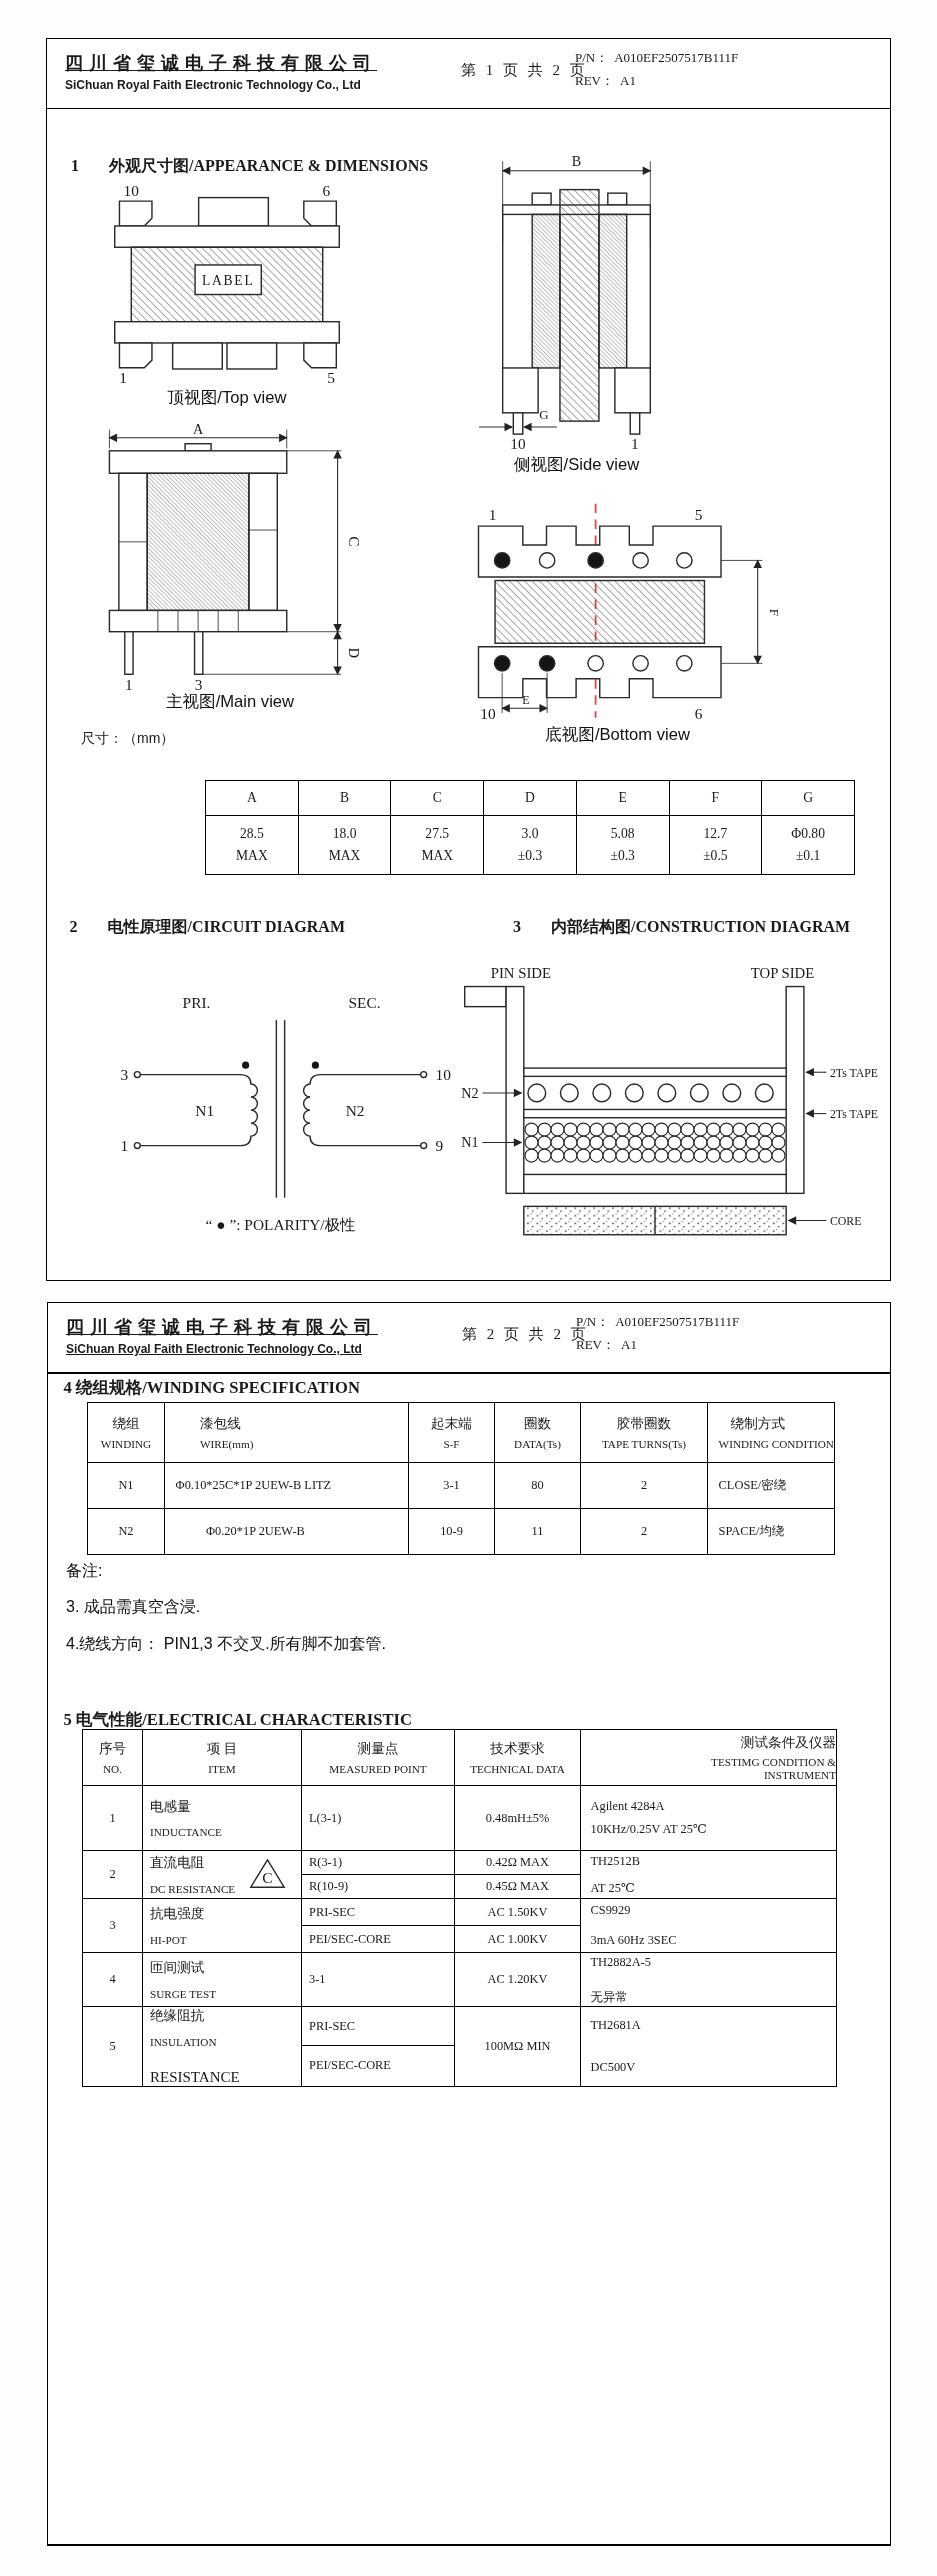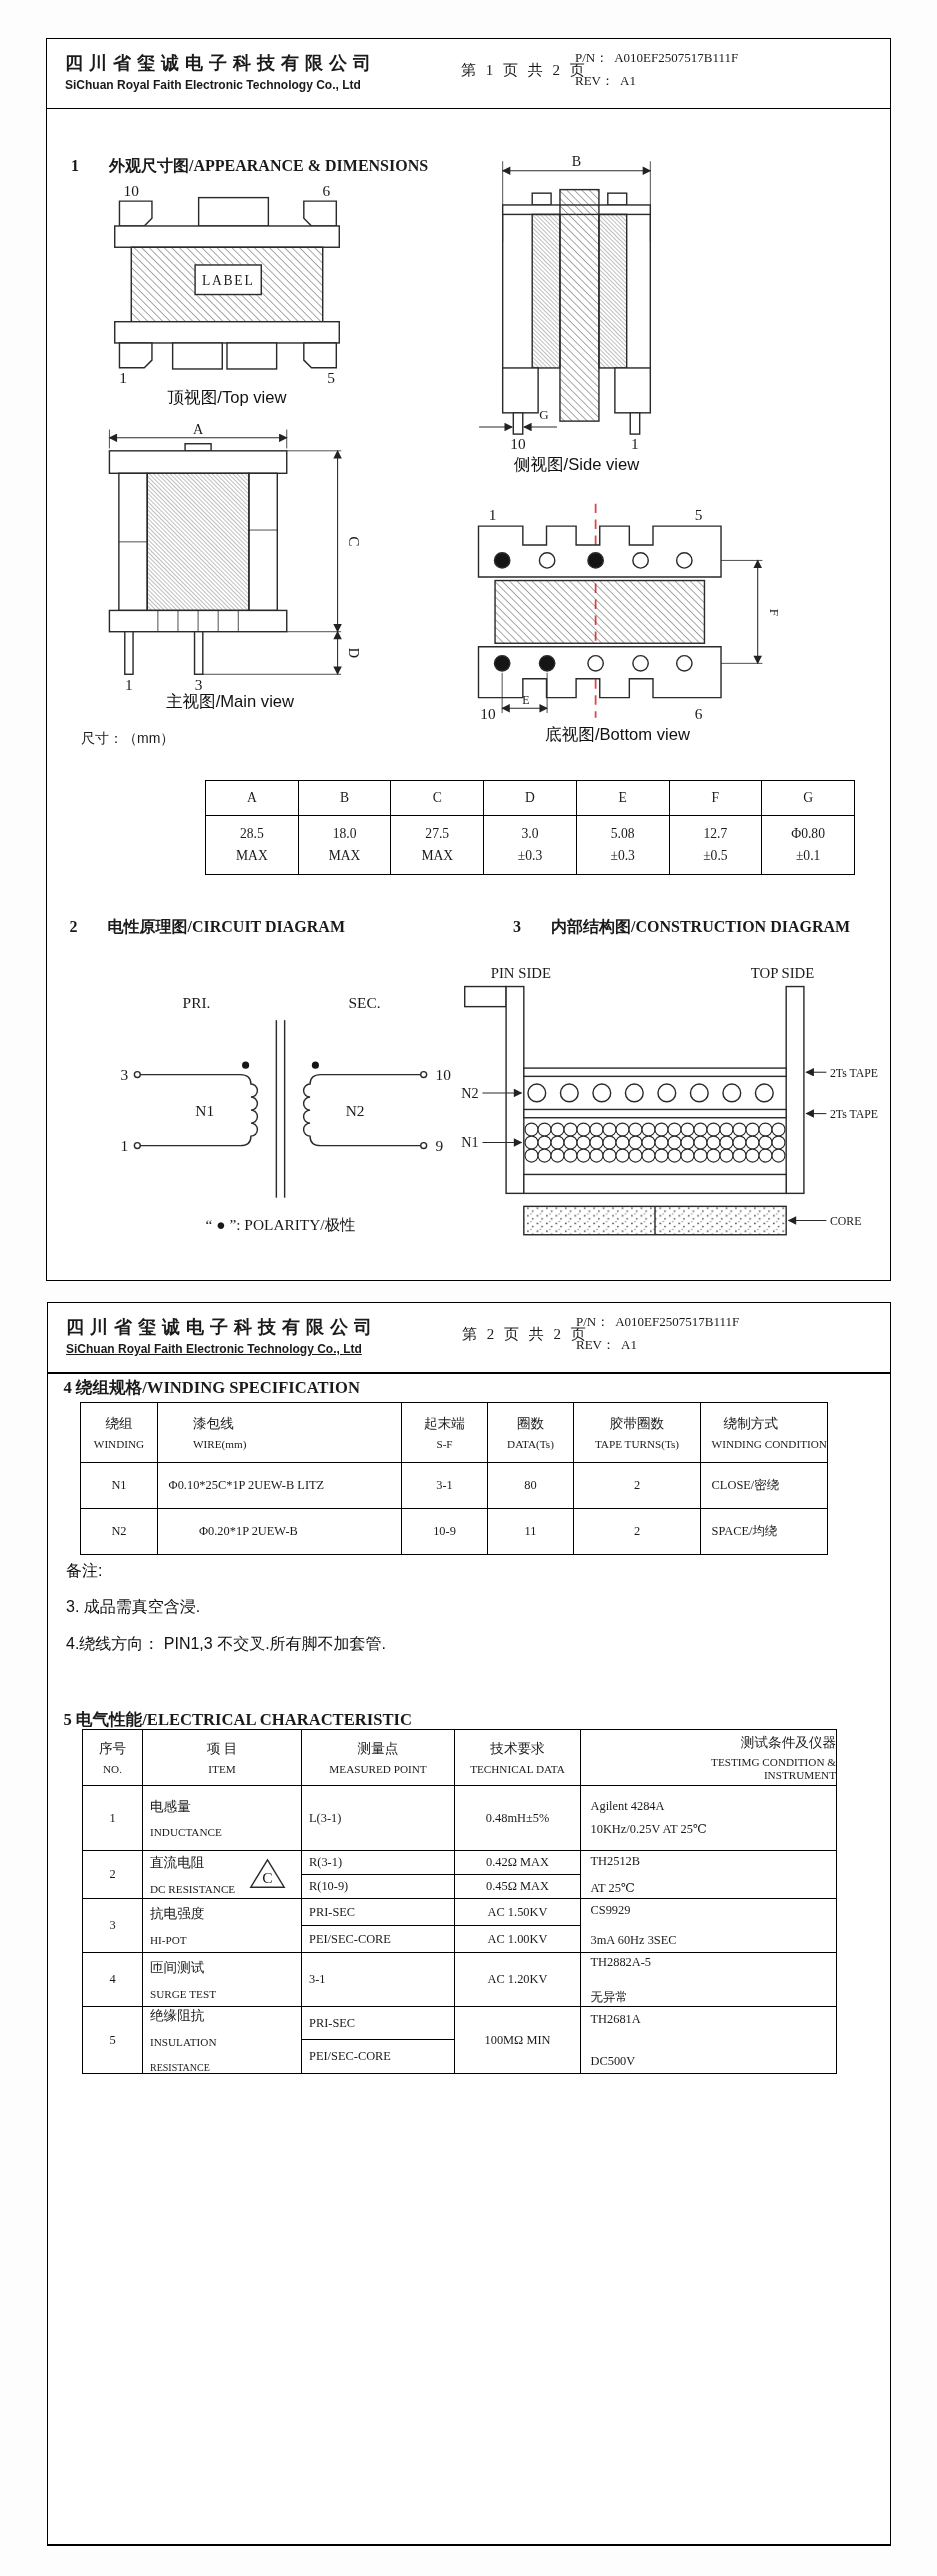--- a/index.html
+++ b/index.html
@@ -5,21 +5,21 @@
   html,body{margin:0;padding:0;}
   body{width:938px;height:2576px;position:relative;background:#fdfdfd;
        font-family:"Liberation Serif","DejaVu Serif",serif;color:#1a1a1a;}
   .f-sans{font-family:"Liberation Sans","DejaVu Sans",sans-serif;}
   .page{position:absolute;background:#ffffff;border:1.2px solid #000;}
   #page1{left:46px;top:38px;width:843px;height:1241px;}
   #page2{left:47px;top:1302px;width:842px;height:1241px;border-bottom-width:2.4px;}
   .abs{position:absolute;}
   
   .company-cn{position:absolute;left:18px;top:12px;font-weight:bold;font-size:18px;letter-spacing:6px;
-              font-family:"Liberation Sans","DejaVu Sans",sans-serif;}
+              font-family:"Liberation Sans","DejaVu Sans",sans-serif;text-decoration:underline;}
   .company-en{position:absolute;left:18px;top:39px;font-weight:bold;font-size:12px;
               font-family:"Liberation Sans","DejaVu Sans",sans-serif;}
   #page2 .company-en{text-decoration:underline;}
   .pageno{position:absolute;left:414px;top:22px;font-size:15px;letter-spacing:3px;}
   .pnline{position:absolute;left:528px;top:9.5px;font-size:13px;}
   .revline{position:absolute;left:528px;top:33px;font-size:13px;}
   .pnline .lab,.revline .lab{margin-right:6px;}
   .hr1{position:absolute;left:0;top:69px;width:100%;height:1.2px;background:#000;}
   #page2 .hr1{height:1.8px;}
   
@@ -29,39 +29,39 @@
   .viewcap{position:absolute;text-align:center;font-size:16.6px;color:#111;}
   
   #dimlabel{position:absolute;left:34px;top:691px;font-size:14px;}
   table{border-collapse:collapse;table-layout:fixed;}
   td,th{border:1.2px solid #000;font-weight:normal;padding:0;}
   #dimtable{position:absolute;left:158px;top:741px;width:650px;font-size:13.6px;text-align:center;}
   #dimtable .h60{height:35px;}
   #dimtable .h100{height:59px;}
   .mt10{margin-top:6px;}
   
-  #wtable{position:absolute;left:32px;top:99px;width:746px;text-align:center;}
+  #wtable{position:absolute;left:39px;top:99px;width:746px;text-align:center;}
   #wtable .h102{height:60px;} #wtable .h77{height:46px;} #wtable .h78{height:46px;}
   .cnl{font-size:13.6px;} .enl{font-size:11.2px;margin-top:4.7px;}
   .cell-left{text-align:left;padding-left:10.6px;}
   .pad60{padding-left:35px;}
   #wtable td{font-size:12.4px;}
   
   .notes{position:absolute;left:18px;top:258px;font-size:16px;color:#111;}
   .notes div{margin-top:15.4px;}
   .notes .nt{margin-top:0;}
   
   #etable{position:absolute;left:34px;top:426px;text-align:center;width:754px;}
   #etable .h94{height:56px;} #etable .h110{height:65px;} #etable .h41{height:24px;}
   #etable .h46{height:27px;} #etable .h92{height:54px;} #etable .h56{height:33px;} #etable .h57{height:34px;}
   #etable td{font-size:12.4px;}
   .item{text-align:left;padding-left:7px;vertical-align:middle;position:relative;}
   .item .cnl{font-size:13.6px;}
   .item .enl{font-size:11.2px;margin-top:10.6px;}
-  .item .enl2{font-size:10px;margin-top:14px;}
+  .item .enl2{font-size:15px;margin-top:21px;}
   .mp{text-align:left;padding-left:7px;}
   .cond{text-align:left;padding-left:9.5px;vertical-align:middle;}
   .cond div{line-height:1.2;}
   .condh{text-align:right;padding-left:9.5px;}
   .condh .cnl{padding-left:24px;}
   .mt14{margin-top:8.3px;} .mt20{margin-top:12px;} .mt26{margin-top:15.4px;}
   .mt34{margin-top:20px;} .mt46{margin-top:27px;}
   .tri{position:absolute;right:15.4px;top:7px;}
   
   svg{overflow:visible;}

